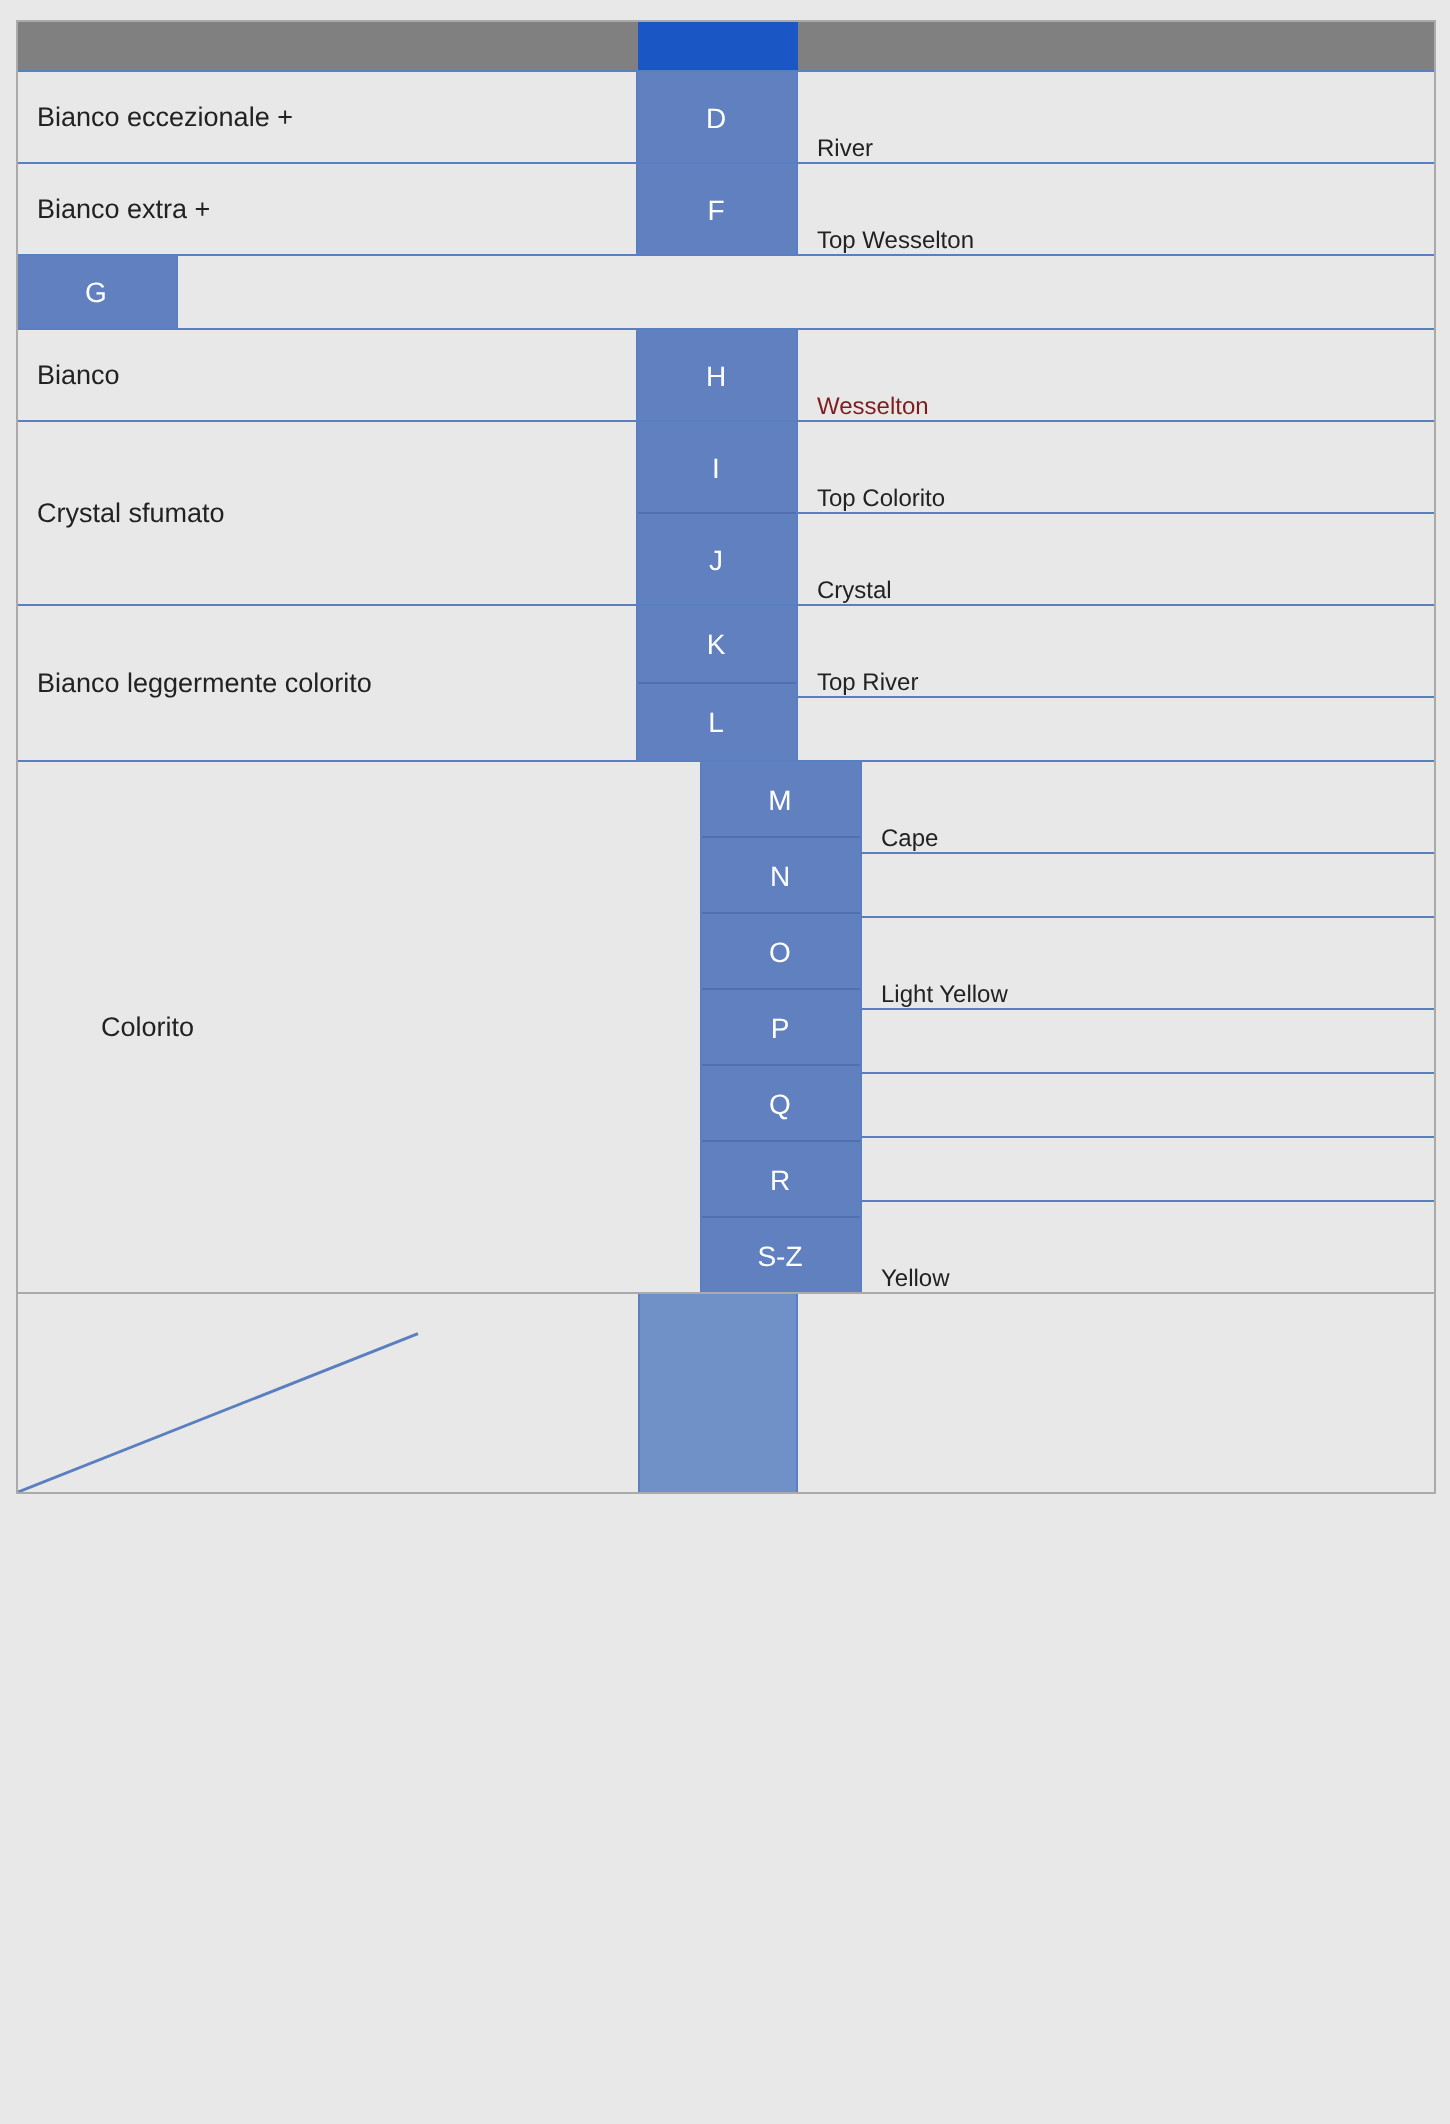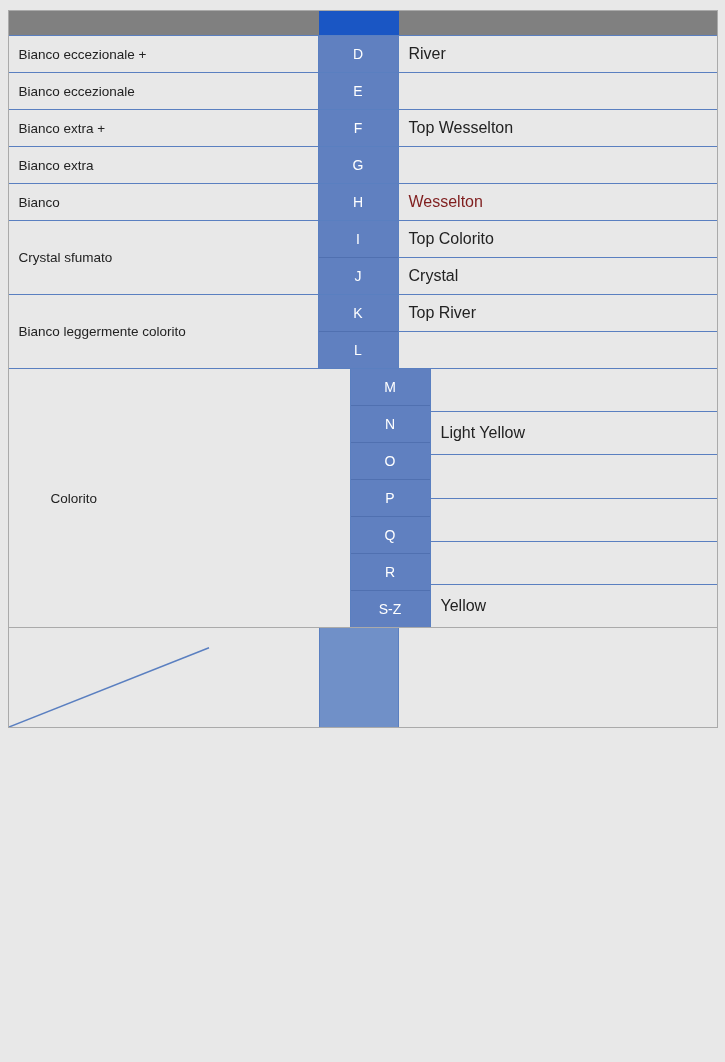--- a/index.html
+++ b/index.html
@@ -88,26 +88,27 @@
 
     .col-old-terms-group {
       flex: 1;
       display: flex;
       flex-direction: column;
     }
 
     .old-term-cell {
       background: #e8e8e8;
       padding: 0 10px;
-      font-size: 16px;
+      font-size: 12px;
       color: #222;
       flex: 1;
       display: flex;
       align-items: center;
       border-bottom: 1px solid #5a7fc0;
+      margin-top: 31px;
     }
 
     .old-term-cell:last-child {
       border-bottom: none;
     }
 
     
     .bottom-area {
       position: relative;
       height: 100px;
@@ -157,39 +158,29 @@
   <div style="display: flex; border-top: 1px solid rgb(90, 127, 192);">
         <div class="col-idc" style="align-self: stretch;">Bianco eccezionale +</div>
         <div class="col-gia-group">
           <div class="gia-cell">D</div>
         </div>
         <div class="col-old-terms-group">
           <div class="old-term-cell">River</div>
         </div>
       </div>
       <div style="display: flex; border-top: 1px solid rgb(90, 127, 192);">
-        <div class="col-idc" style="align-self: stretch;">Bianco eccezionale</div>
-        <div class="col-gia-group">
-          <div class="gia-cell">E</div>
-        </div>
-        <div class="col-old-terms-group">
-          <div class="old-term-cell"></div>
-        </div>
-      </div>
-      <div style="display: flex; border-top: 1px solid rgb(90, 127, 192);">
         <div class="col-idc" style="align-self: stretch;">Bianco extra +</div>
         <div class="col-gia-group">
           <div class="gia-cell">F</div>
         </div>
         <div class="col-old-terms-group">
           <div class="old-term-cell">Top Wesselton</div>
         </div>
       </div>
       <div style="display: flex; border-top: 1px solid rgb(90, 127, 192);">
-        <div class="col-idc" style="align-self: stretch;">Bianco extra</div>
         <div class="col-gia-group">
           <div class="gia-cell">G</div>
         </div>
         <div class="col-old-terms-group">
           <div class="old-term-cell"></div>
         </div>
       </div>
       <div style="display: flex; border-top: 1px solid rgb(90, 127, 192);">
         <div class="col-idc" style="align-self: stretch;">Bianco</div>
         <div class="col-gia-group">
@@ -226,20 +217,21 @@
         <div class="col-gia-group">
           <div class="gia-cell">M</div>
           <div class="gia-cell">N</div>
           <div class="gia-cell">O</div>
           <div class="gia-cell">P</div>
           <div class="gia-cell">Q</div>
           <div class="gia-cell">R</div>
           <div class="gia-cell">S-Z</div>
         </div>
         <div class="col-old-terms-group">
+          <div class="old-term-cell">Cape</div>
           <div class="old-term-cell"></div>
           <div class="old-term-cell">Light Yellow</div>
           <div class="old-term-cell"></div>
           <div class="old-term-cell"></div>
           <div class="old-term-cell"></div>
           <div class="old-term-cell">Yellow</div>
         </div>
       </div>
     </div>
 

